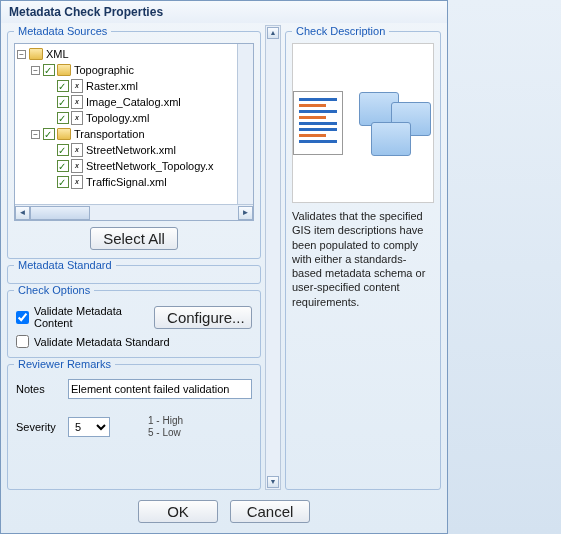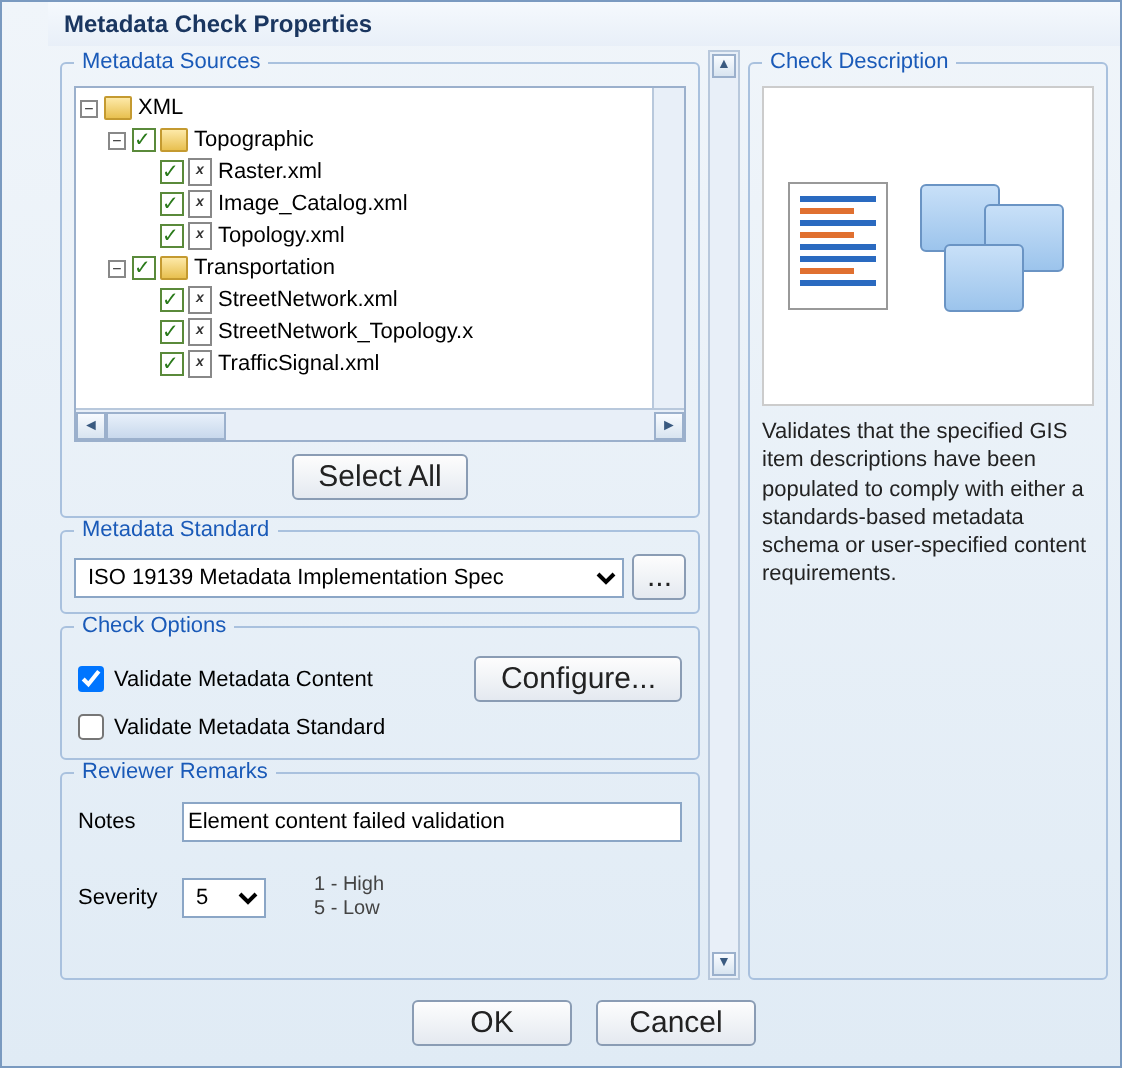--- a/index.html
+++ b/index.html
@@ -5,27 +5,26 @@
 * { box-sizing: border-box; margin: 0; padding: 0; }
 body {
   font-family: Tahoma, Arial, sans-serif;
   font-size: 11px;
   background: linear-gradient(to bottom, #e8f0f8, #d4e2f0);
   width: 561px;
   height: 534px;
   overflow: hidden;
 }
 .window {
-  width: 561px;
+  width: 448px;
   height: 534px;
   border: 1px solid #7a9ac0;
   background: linear-gradient(to bottom, #f0f5fa, #e0ebf5);
   display: flex;
   flex-direction: column;
-  padding-left: 23px;
 }
 .titlebar {
   padding: 4px 8px;
   font-weight: bold;
   color: #1a3660;
   font-size: 12px;
   background: linear-gradient(to bottom, #f5f9fd, #e8eff8);
 }
 .content {
   flex: 1;
@@ -242,21 +241,21 @@
   font-size: 11px;
   color: #222;
   line-height: 1.3;
 }
 .footer {
   display: flex;
   justify-content: center;
   gap: 12px;
   padding: 10px 0;
 }
-.sev-hints { font-size: 10px; color: #444; line-height: 1.2; margin-left: 16px;}
+.sev-hints { font-size: 10px; color: #444; line-height: 1.2; margin-left: 30px;}
 </style>
 </head>
 <body>
 
 <div class="window">
   <div class="titlebar">Metadata Check Properties</div>
   <div class="content">
 
     <div class="left-col">
 
@@ -329,26 +328,20 @@
             <div class="arrow">►</div>
           </div>
         </div>
         <div class="btn-row">
           <button class="win">Select All</button>
         </div>
       </fieldset>
 
       <fieldset>
         <legend>Metadata Standard</legend>
-        <div class="std-row">
-          <select class="combo" style="flex:1">
-            <option>ISO 19139 Metadata Implementation Spec</option>
-          </select>
-          <button class="win small">...</button>
-        </div>
       </fieldset>
 
       <fieldset>
         <legend>Check Options</legend>
         <div class="opt-row">
           <input type="checkbox" checked="" style="">
           <span>Validate Metadata Content</span>
           <span class="spacer"></span>
           <button class="win">Configure...</button>
         </div>

